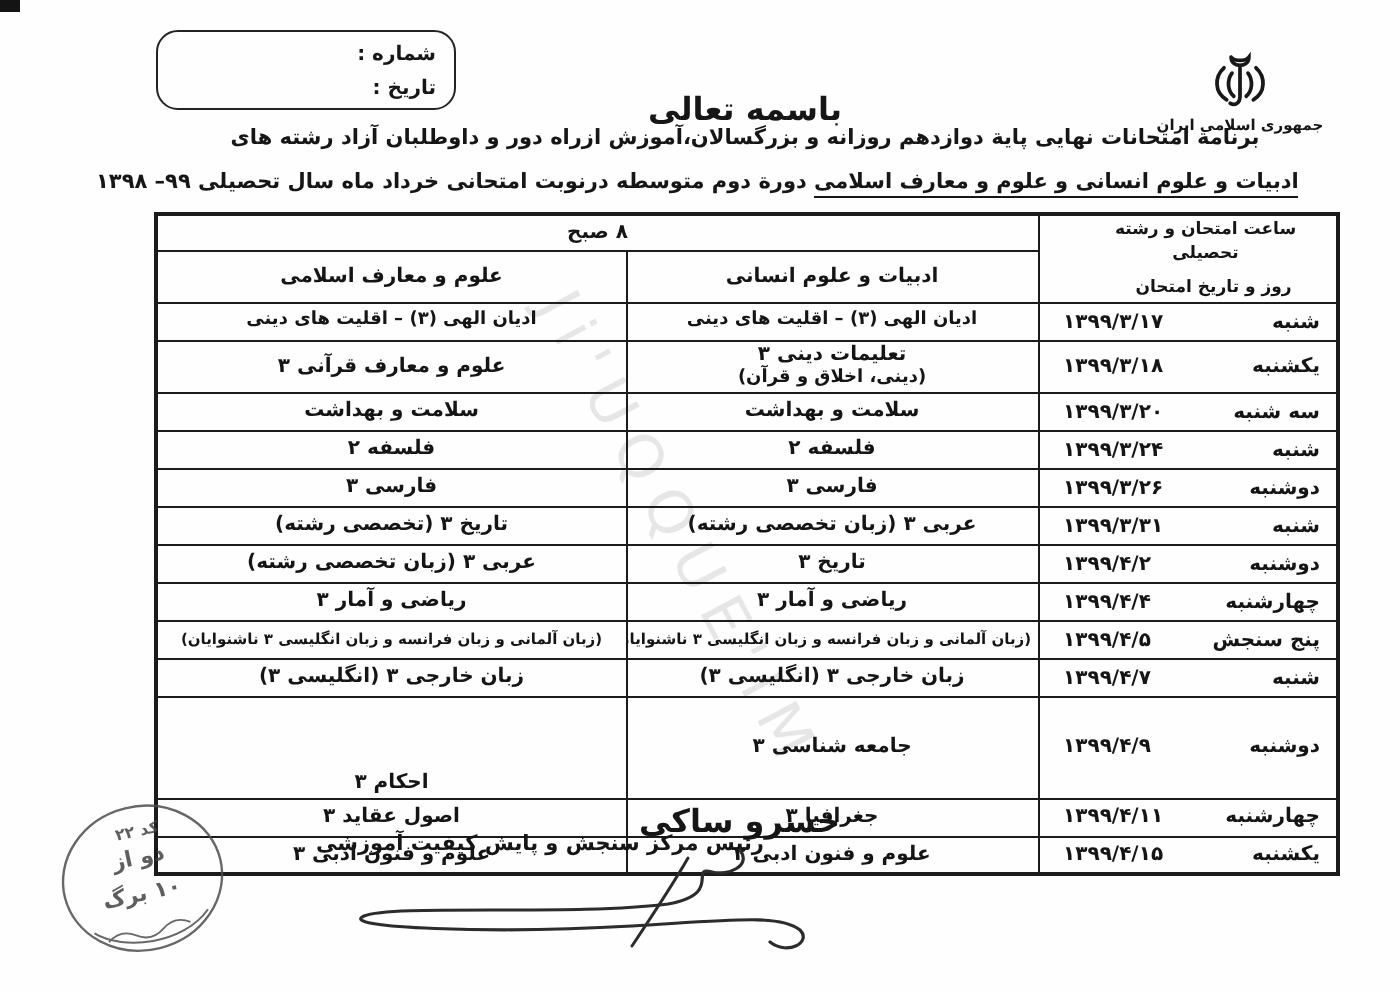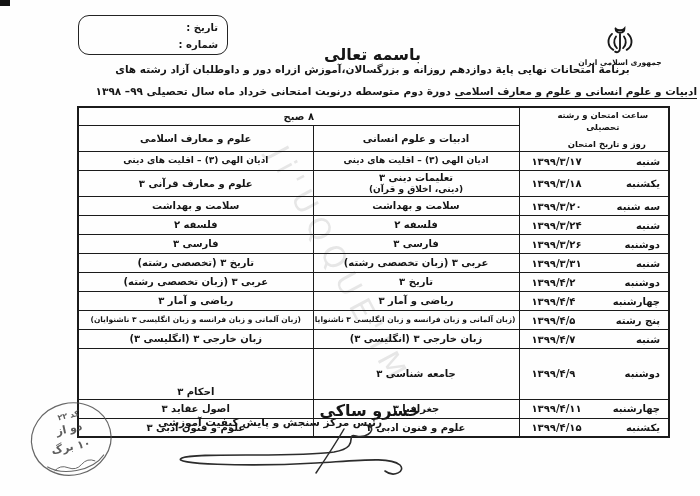--- a/index.html
+++ b/index.html
@@ -24,21 +24,21 @@
   
   .emblem{left:601px;top:25px;width:38px;height:32px;}
   .letterhead{left:553px;top:57px;width:134px;text-align:center;}
   .letterhead .lh1{font-size:7.5px;line-height:11px;}
   .letterhead .lh2{font-size:7.5px;line-height:11px;}
   .letterhead .lh3{font-size:6.8px;line-height:11px;}
 
   
   .bismillah{left:77px;top:45px;width:591px;text-align:center;font-size:16px;}
   .title1{left:60px;top:63px;width:625px;text-align:center;font-size:10.5px;white-space:nowrap;}
-  .title2{left:72px;top:85px;width:625px;text-align:right;font-size:10.5px;white-space:nowrap;}
+  .title2{left:48px;top:85px;width:625px;text-align:left;font-size:10.5px;white-space:nowrap;}
   .title2 .u{border-bottom:1.2px solid #161616;padding-bottom:1px;}
 
   
   .watermark{
     left:292px;top:140px;transform:rotate(62deg);transform-origin:0 0;
     font-size:30px;letter-spacing:8px;color:rgba(60,60,60,0.12);
     white-space:nowrap;direction:ltr;font-weight:normal;
   }
 
   
@@ -70,22 +70,22 @@
 
   
   .stamp{left:26px;top:396px;width:92px;height:92px;opacity:.85;}
 </style>
 </head>
 <body>
 
 <div class="abs scan-mark"></div>
 
 <div class="abs refbox">
+  <div>شماره :</div>
   <div>تاریخ :</div>
-  <div>شماره :</div>
 </div>
 
 <div class="abs emblem">
   <svg viewBox="0 0 40 36" width="38" height="32">
     <g fill="none" stroke="#181818" stroke-width="2.1" stroke-linecap="round">
       <path d="M15 4 C17 6.5 23 6.5 25 4 C25 7 23 8.6 20 8.6 C17 8.6 15 7 15 4"></path>
       <path d="M11 10 C5.5 15 5.5 24 12.5 28"></path>
       <path d="M29 10 C34.5 15 34.5 24 27.5 28"></path>
       <path d="M20 10 L20 26 C20 30 17 31.5 14.5 30"></path>
       <path d="M15.5 13 C12.5 17 13 23 16.5 26"></path>
@@ -233,21 +233,21 @@
         <td class="course">
           <div style="font-size: 10px;">ریاضی و آمار ۳</div>
         </td>
         <td class="course">
           <div style="font-size: 10px;">ریاضی و آمار ۳</div>
         </td>
       </tr>
       <tr>
         <td class="daydate">
           <div class="dd">
-            <span class="day">پنج رشته</span>
+            <span class="day">پنج سنجش</span>
             <span class="date">۱۳۹۹/۴/۵</span>
           </div>
         </td>
         <td class="course">
           <div style="font-size: 7.5px;">(زبان آلمانی و زبان فرانسه و زبان انگلیسی ۳ ناشنوایان)</div>
         </td>
         <td class="course">
           <div style="font-size: 7.5px;">(زبان آلمانی و زبان فرانسه و زبان انگلیسی ۳ ناشنوایان)</div>
         </td>
       </tr>

